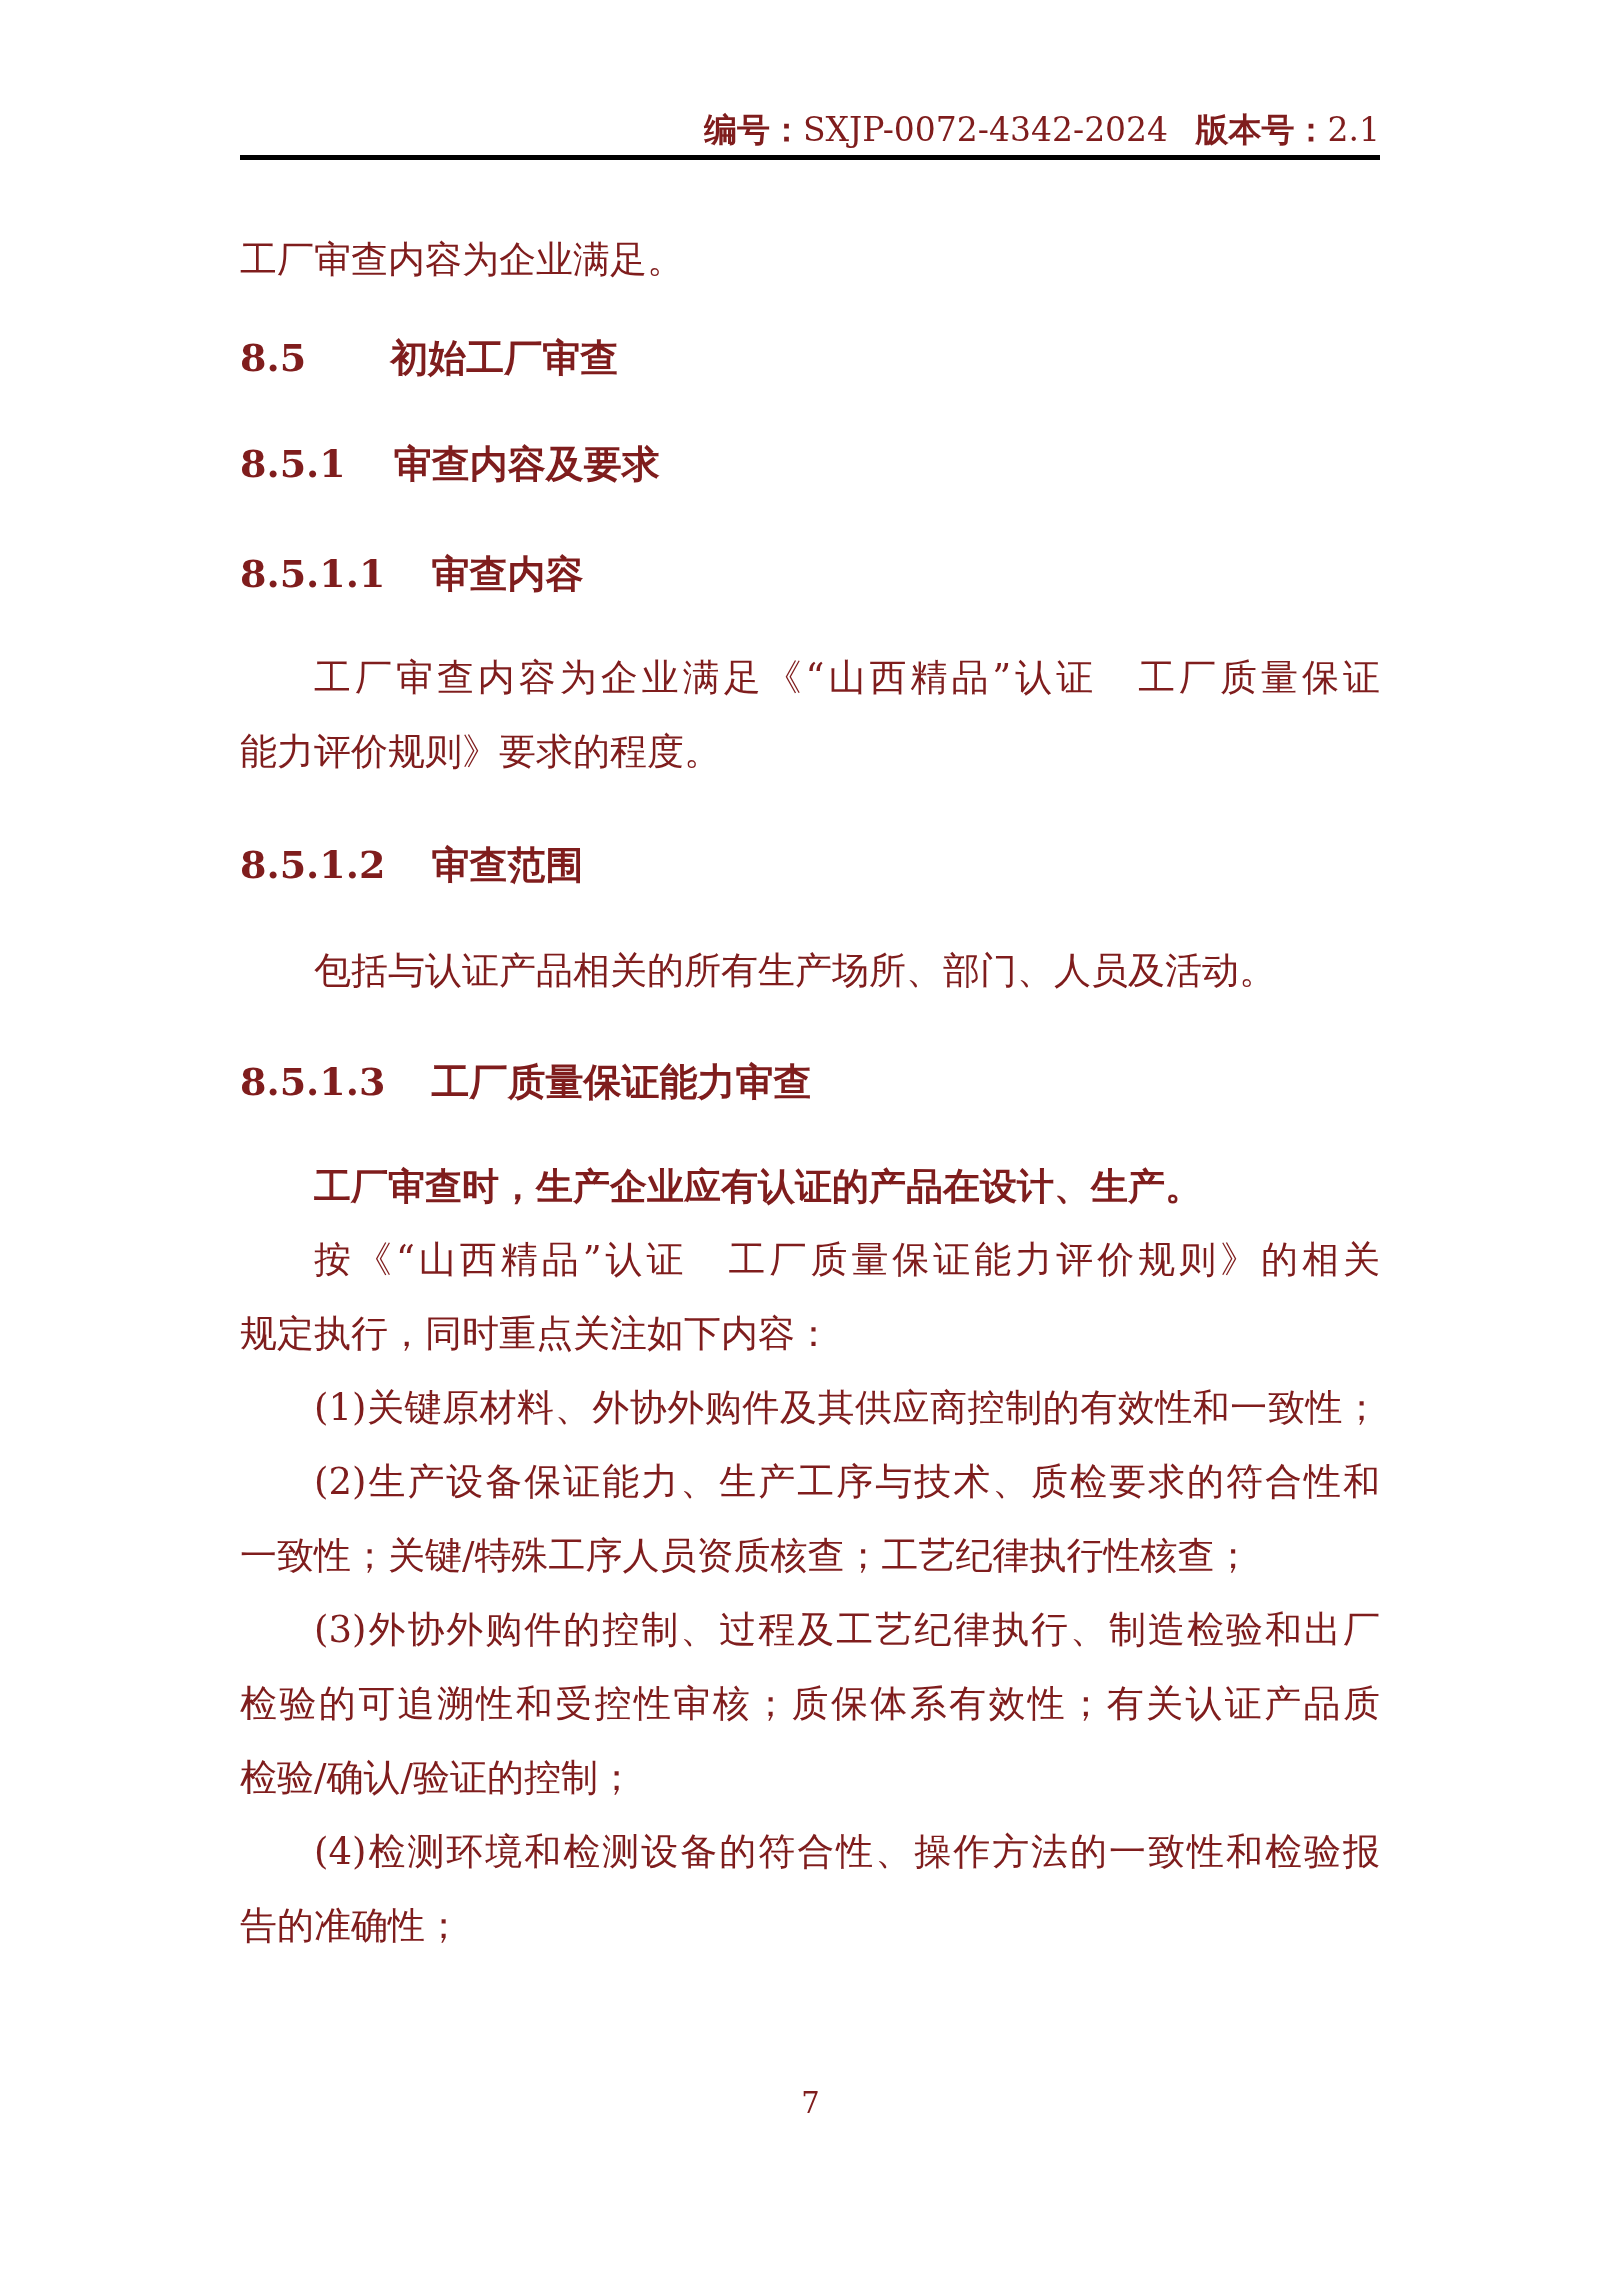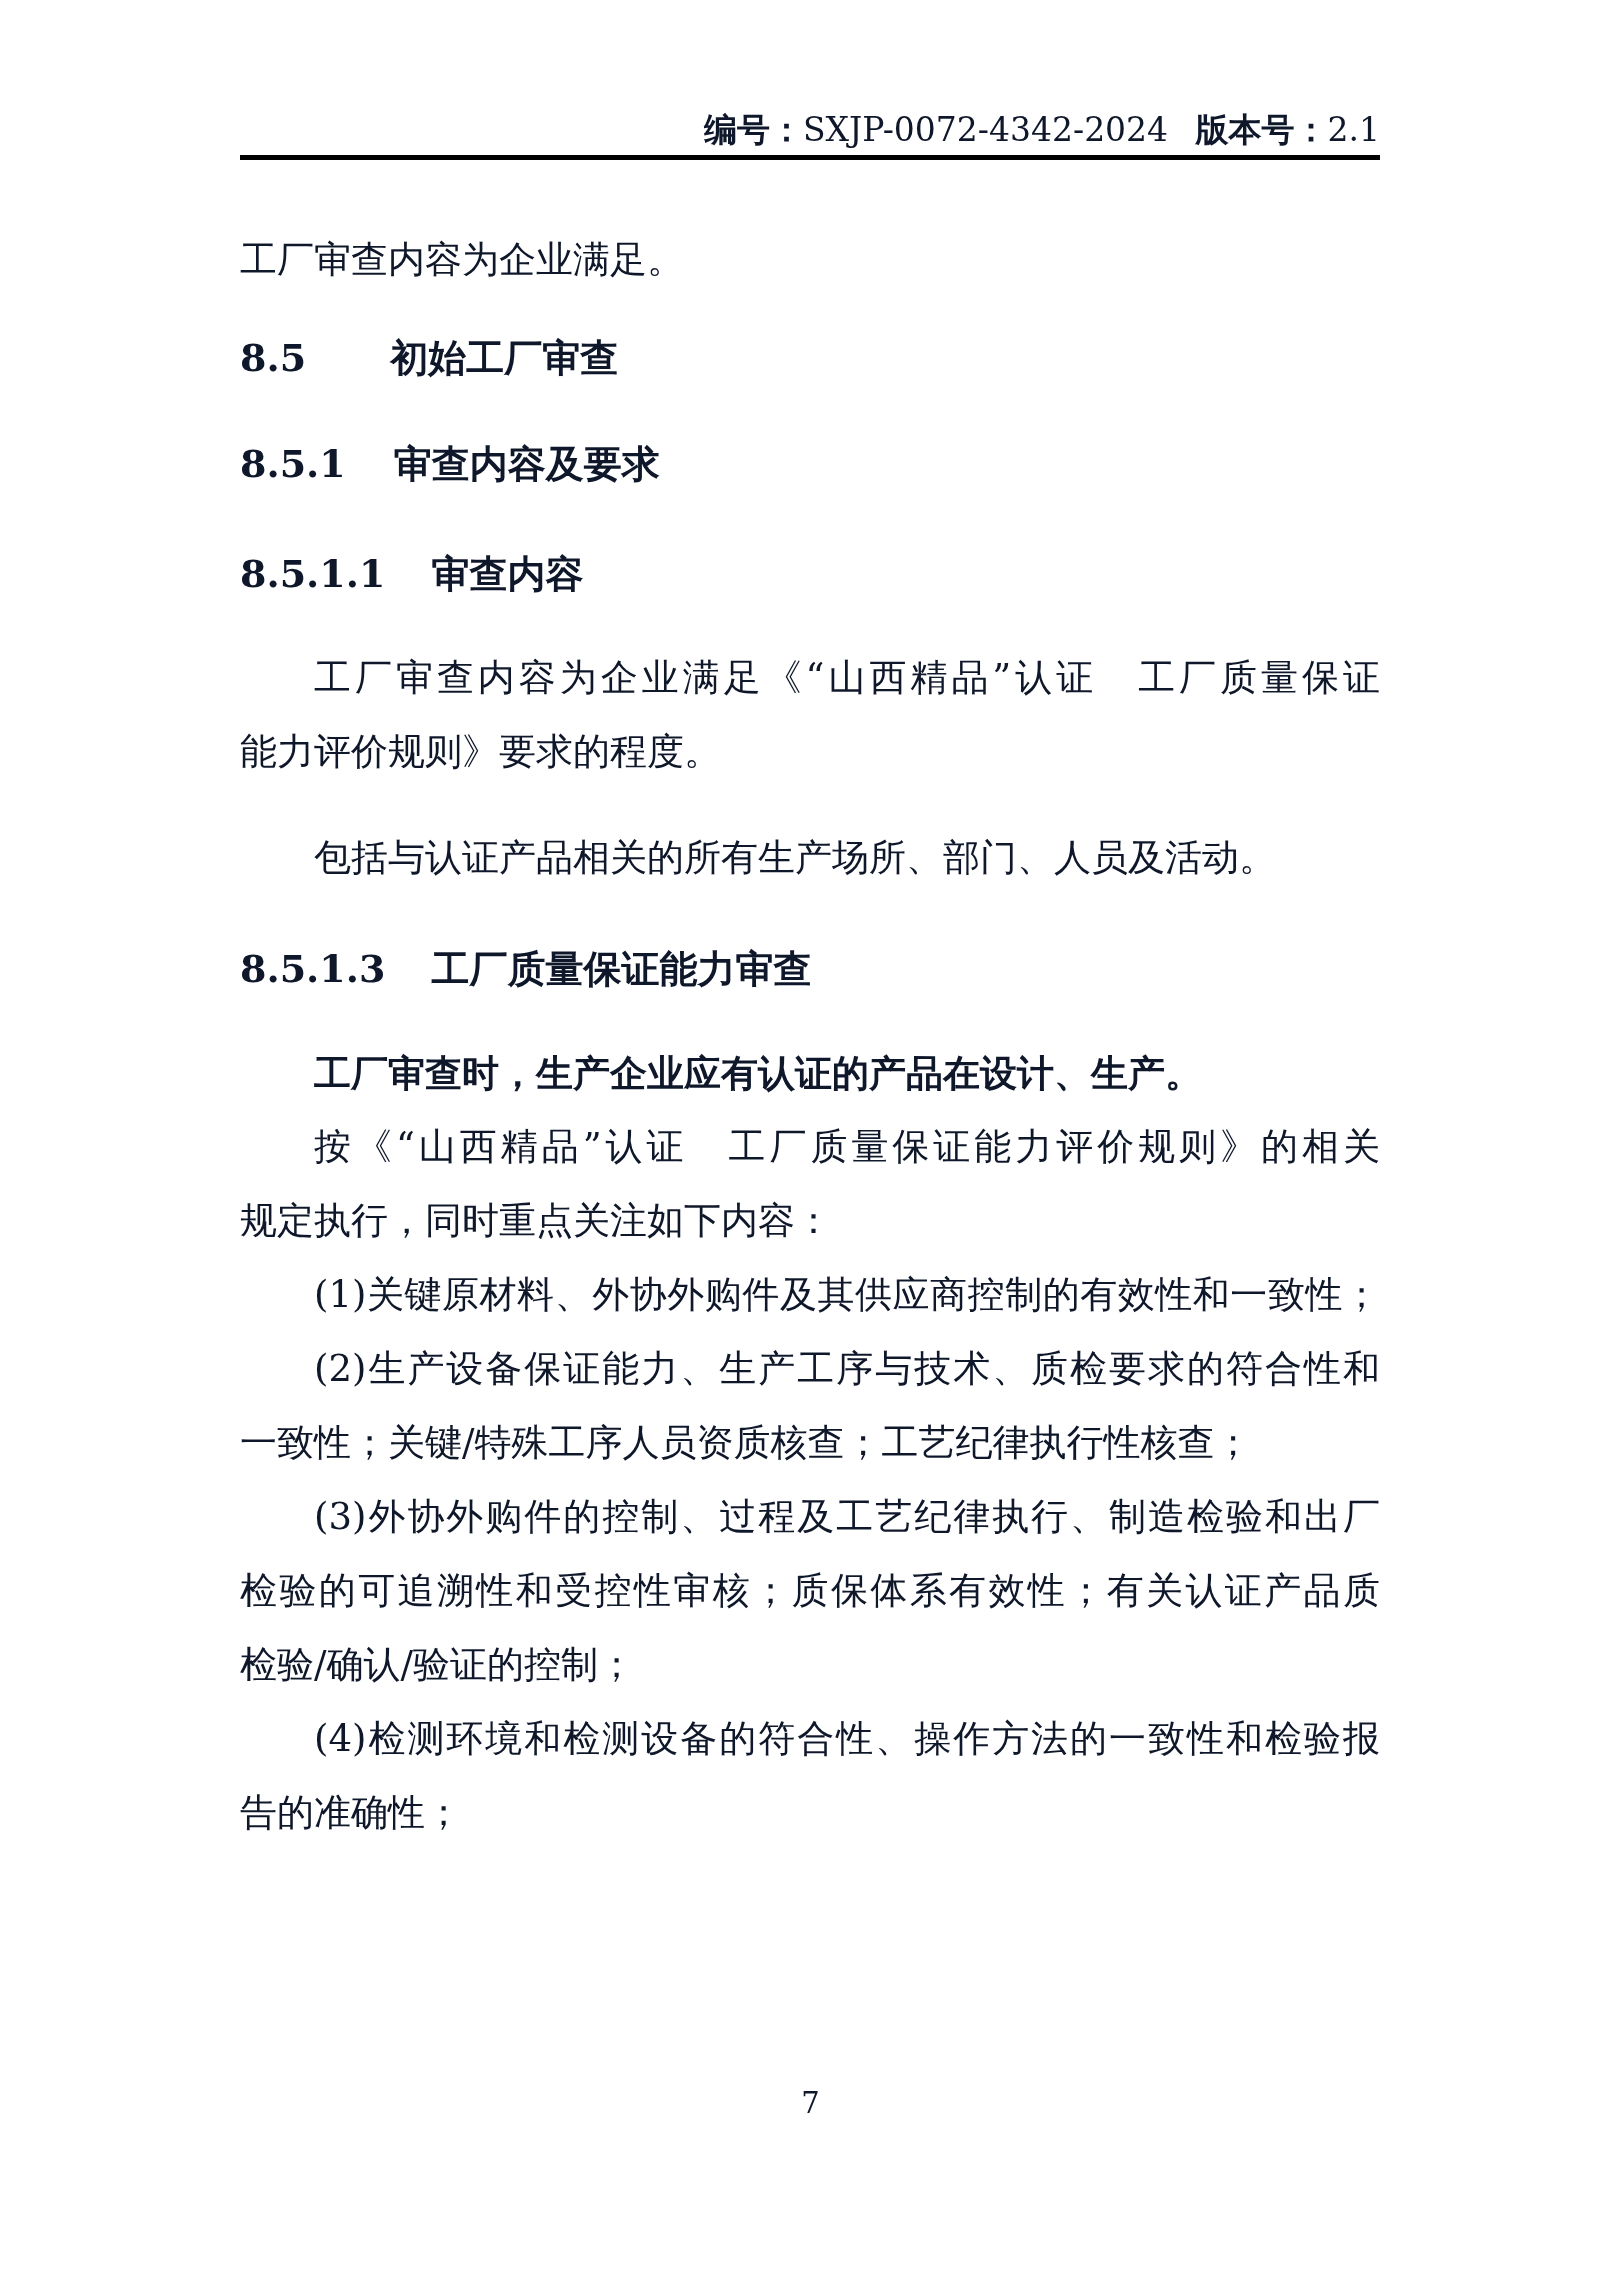--- a/index.html
+++ b/index.html
@@ -5,21 +5,21 @@
   html, body {
     margin: 0;
     padding: 0;
     background: #ffffff;
   }
   .page {
     position: relative;
     width: 1621px;
     height: 2293px;
     background: #ffffff;
-    color: #0f172a;
+    color: #7f1d1d;
     overflow: hidden;
     font-family: "DejaVu Serif", "Liberation Serif", serif;
   }
   .inner {
     position: absolute;
     left: 240px;
     top: 0;
     width: 1140px;
   }
   
@@ -103,20 +103,23 @@
 
     <div class="hd mt-h8511">
       <span class="n g34">8.5.1.1</span><span>审查内容</span>
     </div>
 
     <div>
       <div class="line full ind mt-pc">工厂审查内容为企业满足《“山西精品”认证　工厂质量保证</div>
       <div class="line">能力评价规则》要求的程度。</div>
     </div>
 
+    <div class="hd mt-h8512">
+      <span class="n g34">8.5.1.2</span><span>审查范围</span>
+    </div>
 
     <div class="line ind mt-ps">包括与认证产品相关的所有生产场所、部门、人员及活动。</div>
 
     <div class="hd mt-h8513">
       <span class="n g34">8.5.1.3</span><span>工厂质量保证能力审查</span>
     </div>
 
     <div>
       <div class="line ind mt-rest">工厂审查时，生产企业应有认证的产品在设计、生产。</div>
 

